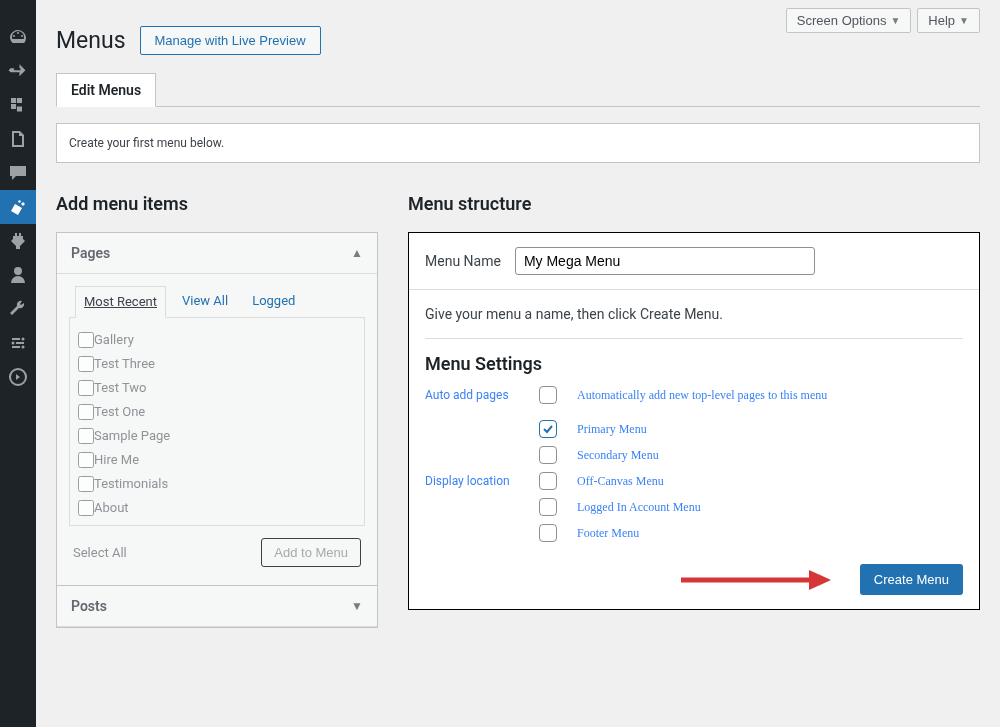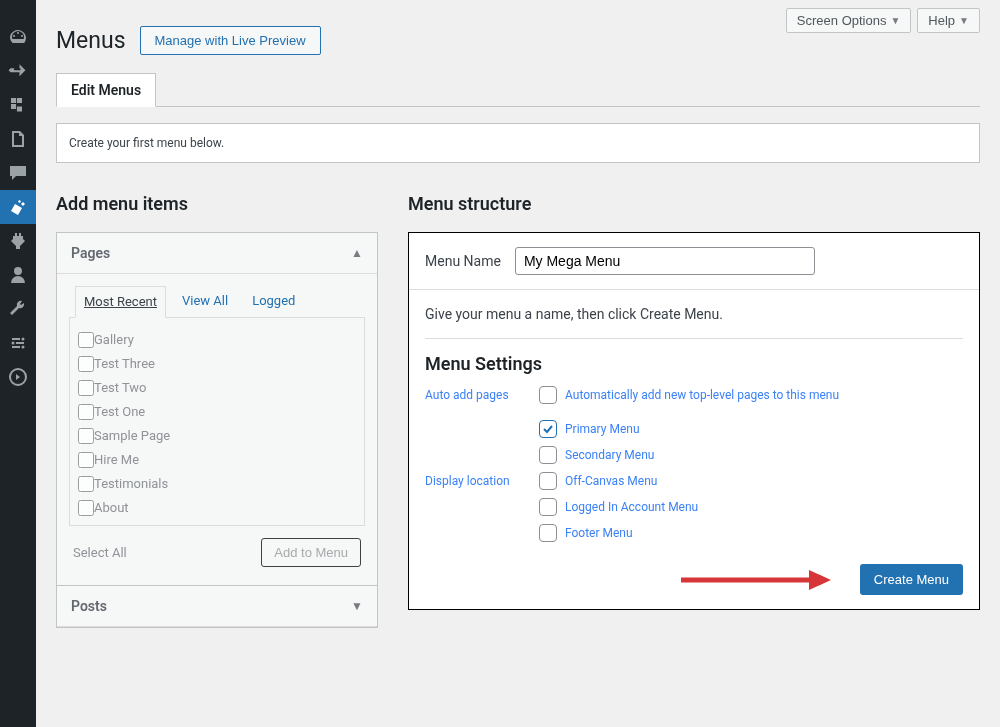--- a/index.html
+++ b/index.html
@@ -41,21 +41,21 @@
 .right-panel { border: 1px solid #000000; background: #fff; }
 .rp-row { padding: 14px 16px; border-bottom: 1px solid #dcdcde; display: flex; align-items: center; gap: 14px; }
 .rp-label { font-size: 14px; color: #3c434a; }
 .rp-input { border: 1px solid #8c8f94; padding: 5px 8px; font-size: 14px; width: 300px; border-radius: 3px; }
 .rp-text { padding: 16px; font-size: 14px; color: #3c434a; }
 .rp-divider { border-top: 1px solid #dcdcde; margin: 0 16px; }
 .settings-head { font-size: 18px; font-weight: 600; color: #1d2327; padding: 14px 16px 4px; }
 .settings-row { display: flex; padding: 8px 16px; font-size: 12px; color: #3b82f6; gap: 6px; align-items: center; }
 .settings-label { width: 108px; flex-shrink: 0; }
 .settings-opts { display: flex; flex-direction: column; gap: 8px; }
-.opt { display: flex; align-items: center; gap: 8px; }
+.opt { display: flex; align-items: center; gap: 20px; font-family: Liberation Serif, serif; }
 .cb { width: 18px; height: 18px; border: 1px solid #8c8f94; border-radius: 4px; display: flex; align-items: center; justify-content: center; flex-shrink: 0; background: #fff; }
 .cb.checked { border-color: #2271b1; }
 .cb.checked svg { stroke: #2271b1; }
 .rp-footer { padding: 14px 16px; display: flex; justify-content: flex-end; align-items: center; background: #fff; position: relative; }
 .create-btn { background: #2271b1; color: #fff; border: none; padding: 8px 14px; font-size: 13px; border-radius: 3px; cursor: pointer; }
 .arrow-annot { position: absolute; left: 272px; top: 18px; }
 </style>
 </head>
 <body>
 

